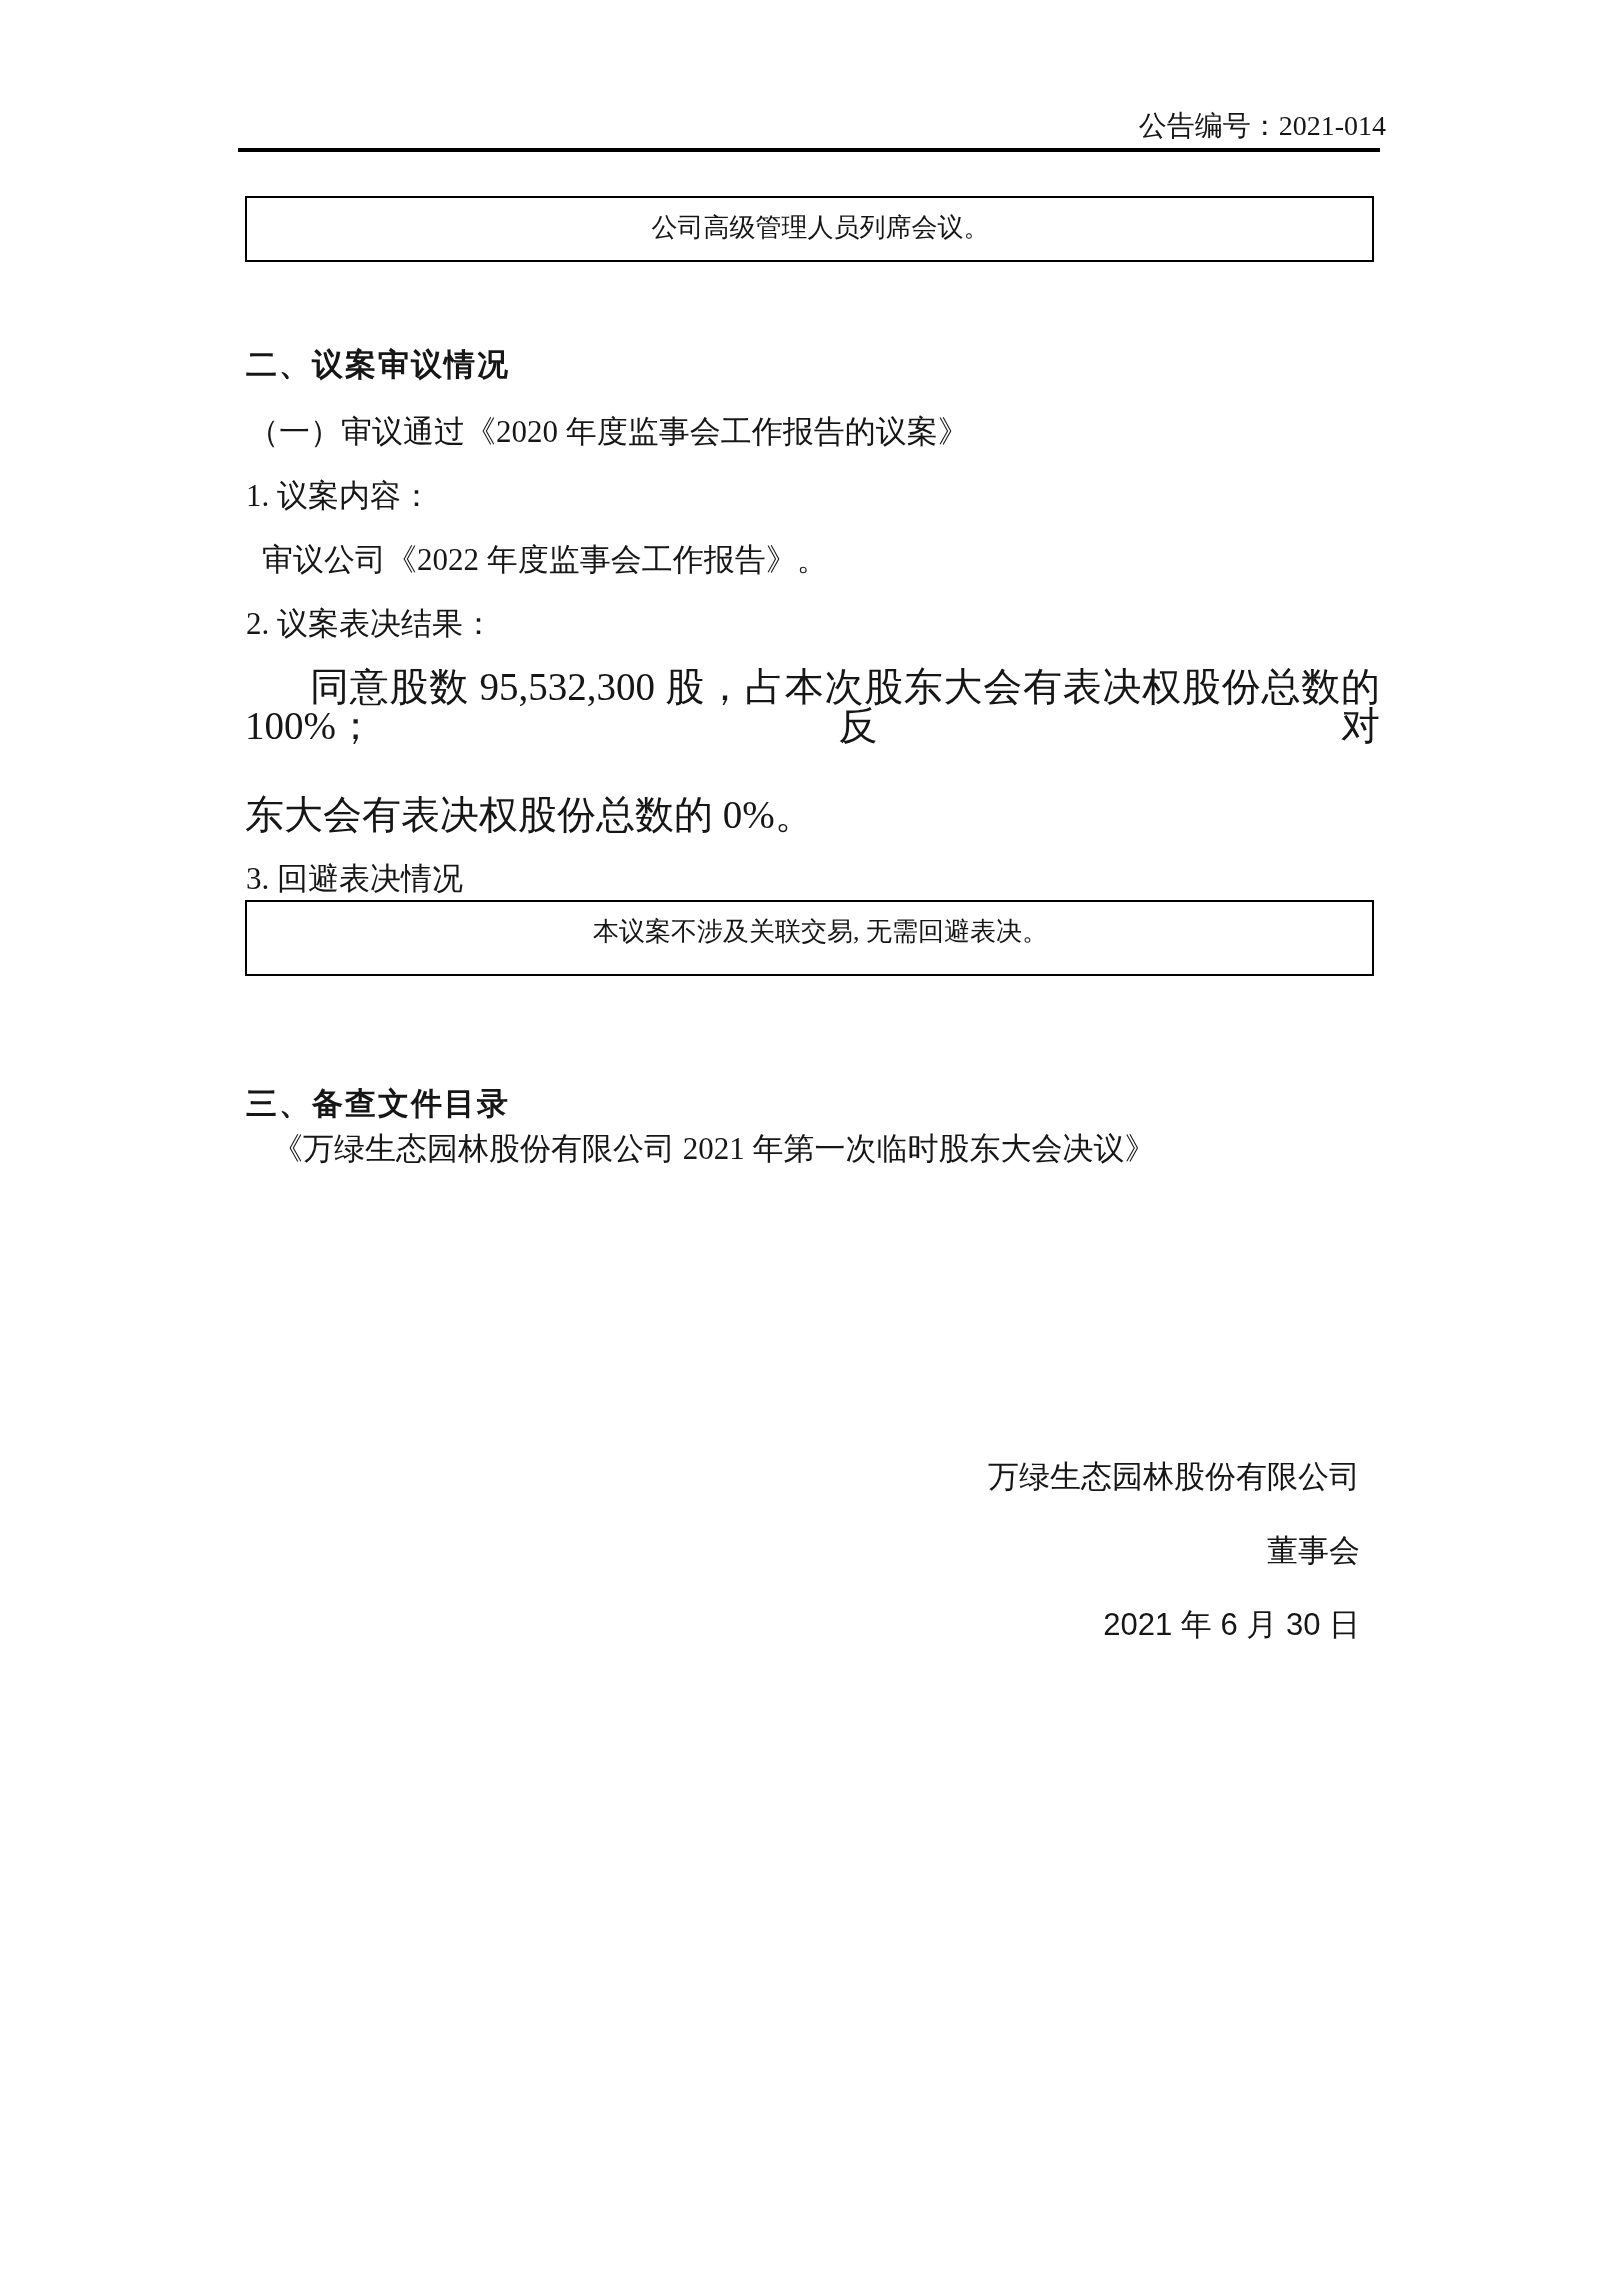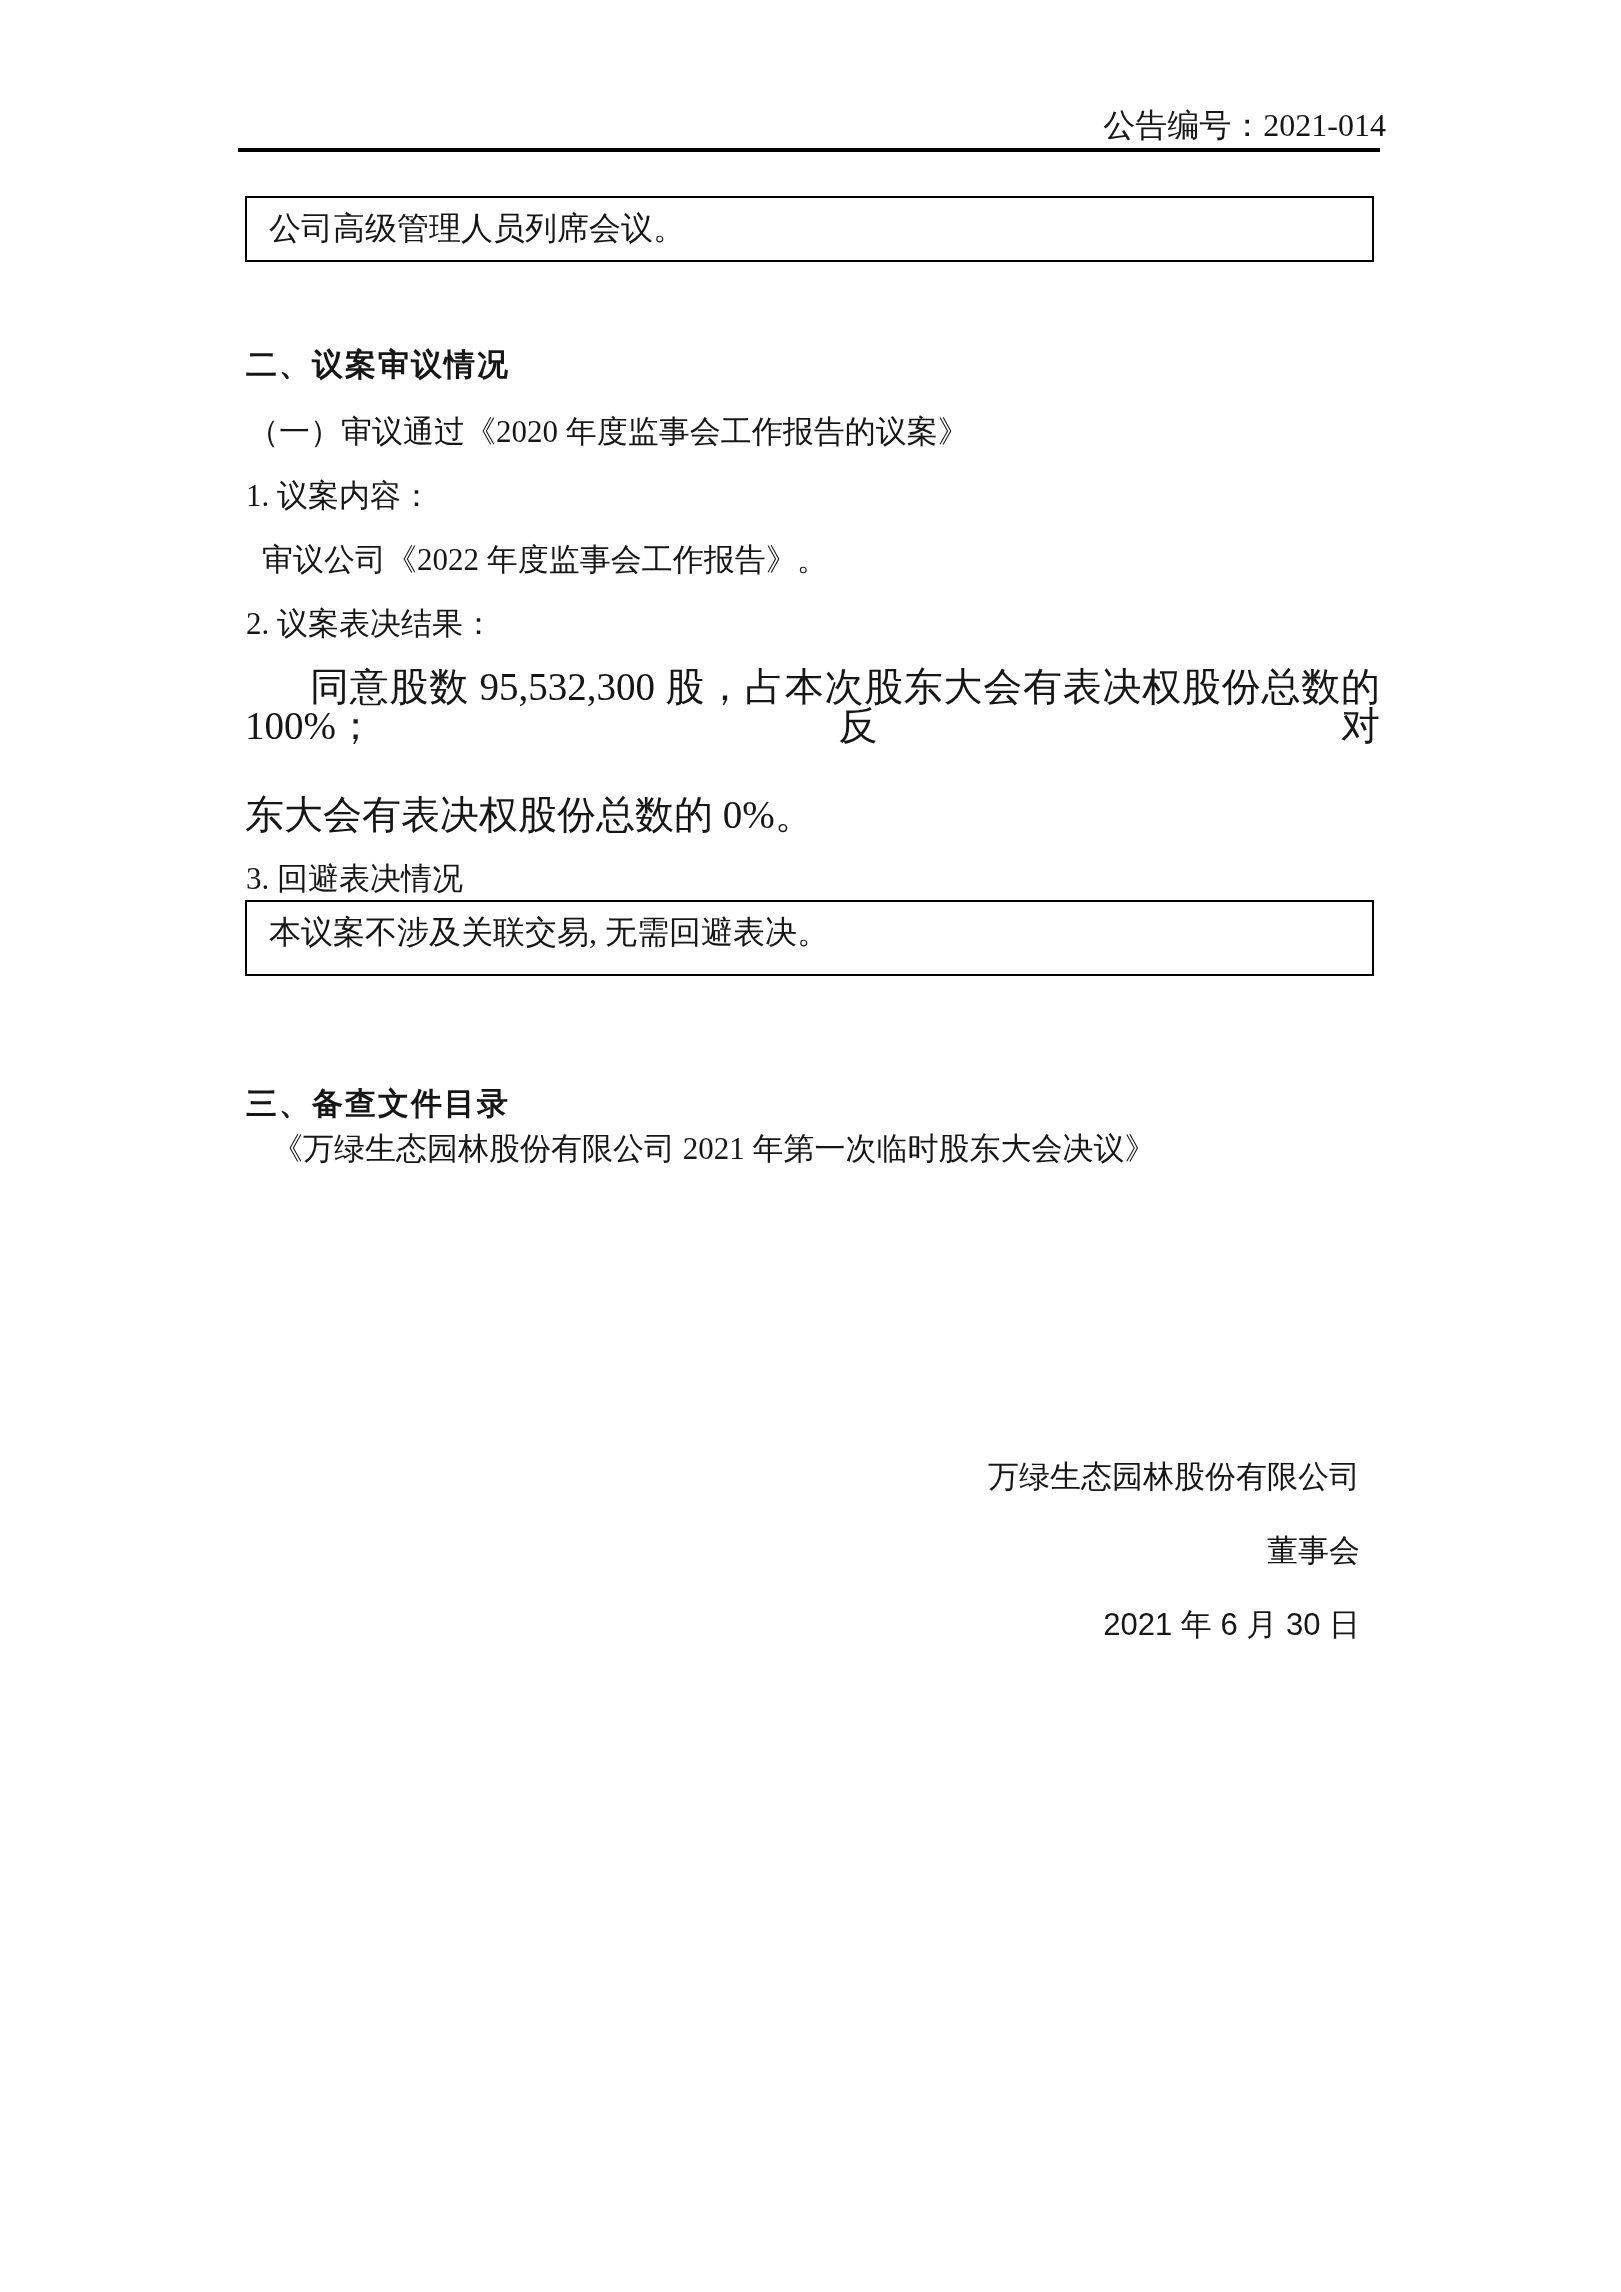--- a/index.html
+++ b/index.html
@@ -14,43 +14,44 @@
     background: #ffffff;
     font-family: "Liberation Serif", "DejaVu Serif", serif;
     color: #161616;
     overflow: hidden;
   }
   .abs { position: absolute; }
 
   .header-no {
     top: 108px;
     right: 235px;
-    font-size: 32px;
+    font-size: 28px;
     line-height: 35px;
     white-space: nowrap;
   }
   .header-rule {
     top: 148px;
     left: 238px;
     width: 1142px;
     height: 3.9px;
     background: #000000;
   }
 
   .note-box {
     left: 245px;
     width: 1129px;
     border: 2.9px solid #000000;
     box-sizing: border-box;
     background: #ffffff;
   }
   .note-box .note-text {
-    font-size: 32px;
+    font-size: 26px;
     padding-left: 22px;
     white-space: nowrap;
+    text-align: center;
   }
   .box-1 { top: 196px; height: 66px; }
   .box-1 .note-text { line-height: 60px; }
   .box-2 { top: 900px; height: 76px; }
   .box-2 .note-text { line-height: 60px; }
 
   .row {
     left: 246px;
     font-size: 31px;
     line-height: 39px;

